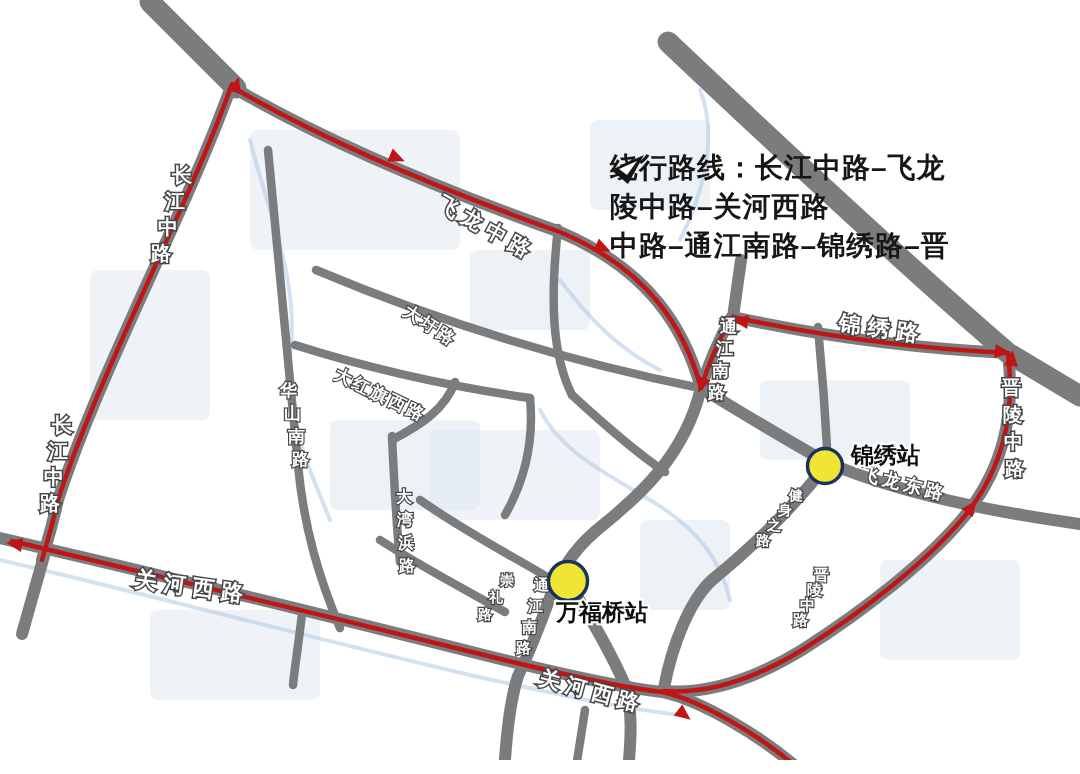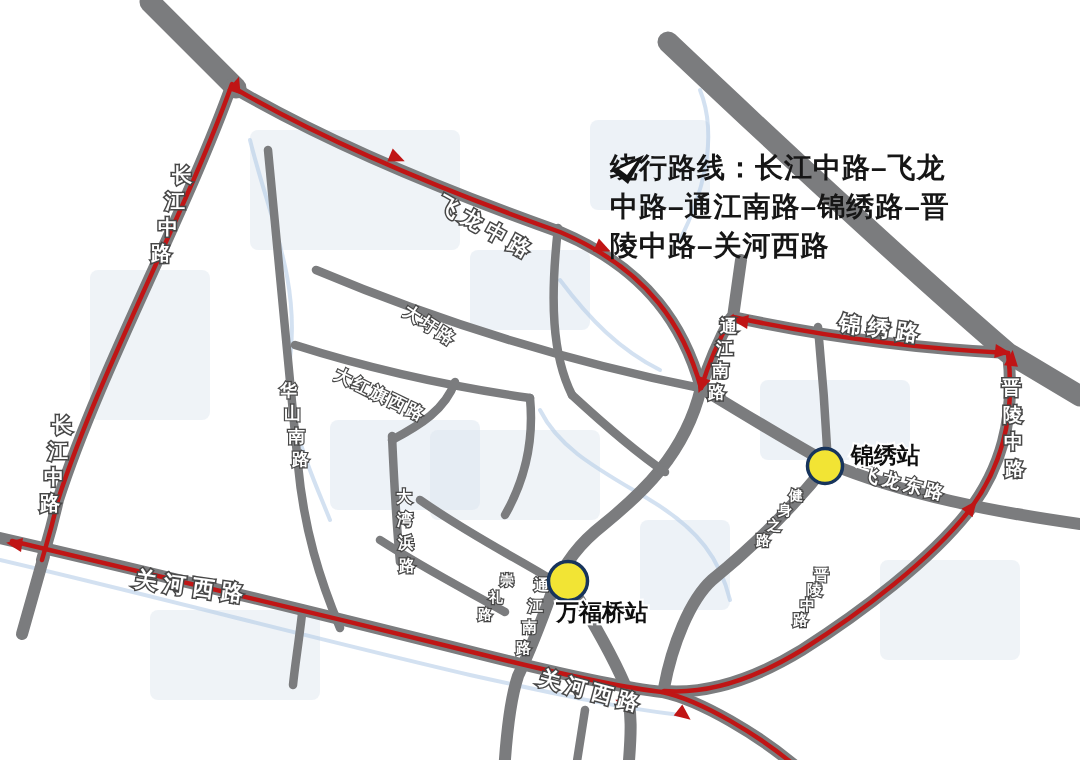--- a/index.html
+++ b/index.html
@@ -142,18 +142,18 @@
       </g>
   </svg>
 
   <div class="legend">
     <svg class="legend-icon" width="36" height="32" viewBox="0 0 36 32">
       <polygon points="1,16 34,1 18,30" fill="#141414"></polygon>
       <polygon points="9,15 27,7 17,21" fill="#ffffff"></polygon>
     </svg>
     <div class="legend-text">
       <div>绕行路线：长江中路–飞龙</div>
+      <div>陵中路–关河西路</div>
       <div>中路–通江南路–锦绣路–晋</div>
-      <div>陵中路–关河西路</div>
     </div>
   </div>
 
 </div>
 
 </body></html>

